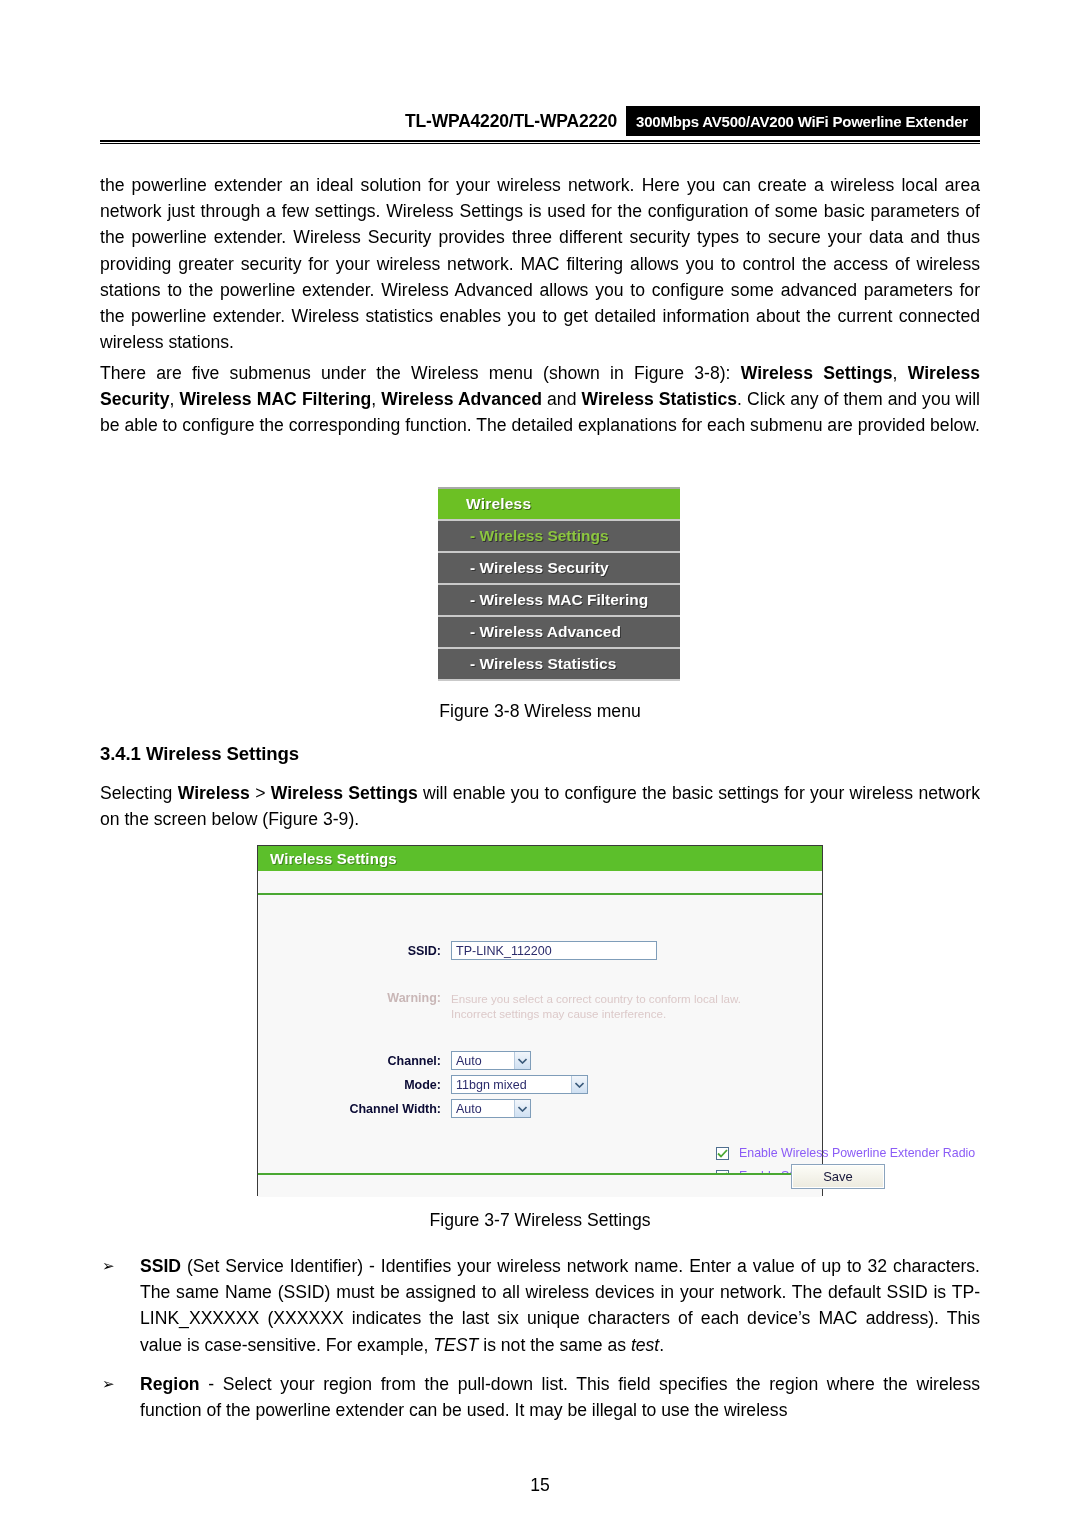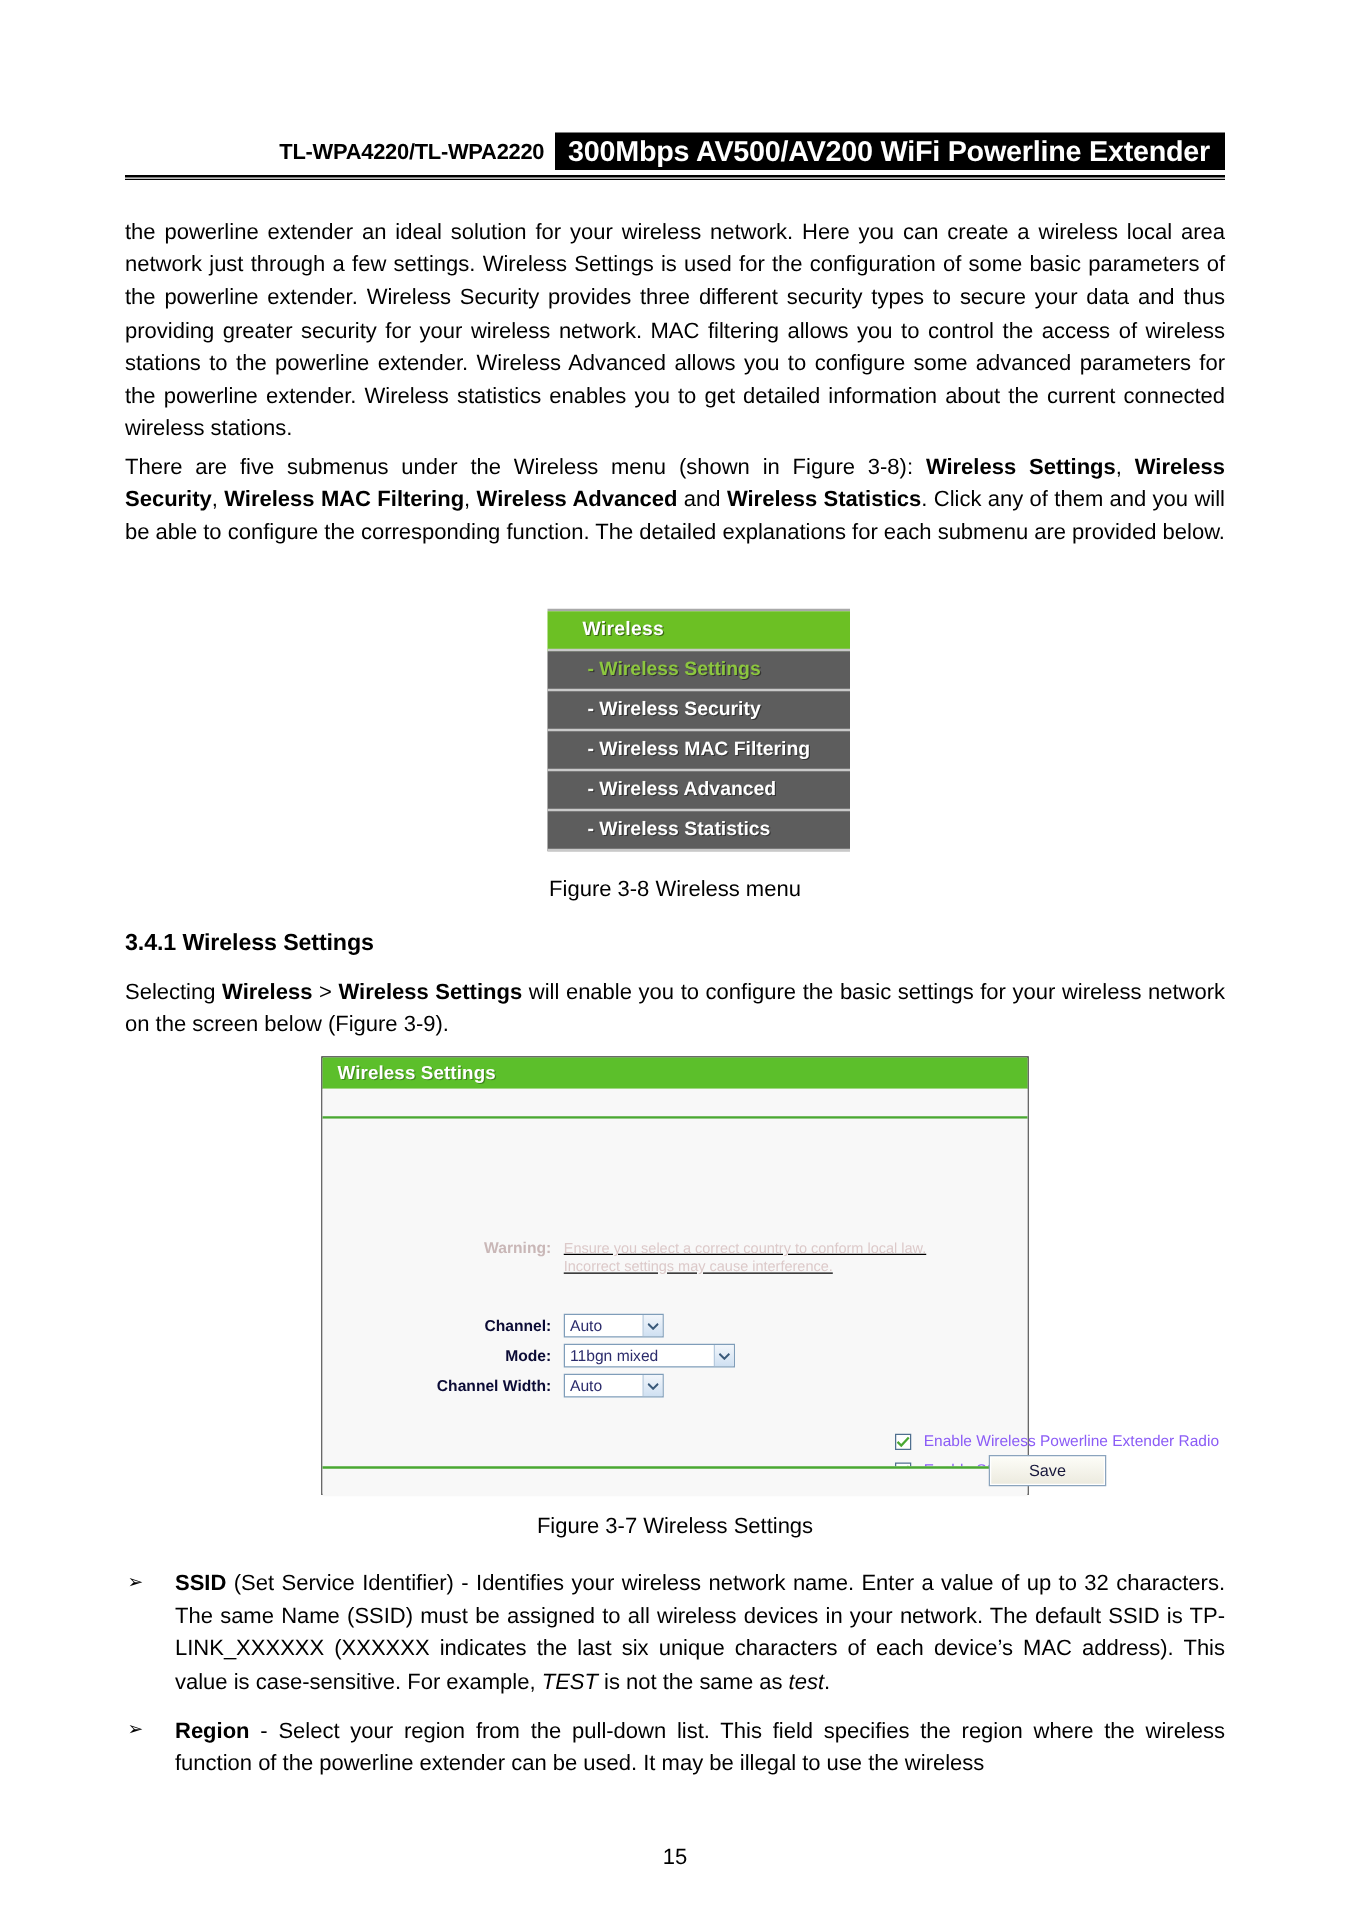--- a/index.html
+++ b/index.html
@@ -44,21 +44,21 @@
     font-weight: bold;
     letter-spacing: -0.2px;
     display: flex;
     align-items: center;
     padding-right: 9px;
     white-space: nowrap;
   }
   .header-product {
     background: #000000;
     color: #ffffff;
-    font-size: 23px;
+    font-size: 15px;
     font-weight: bold;
     letter-spacing: -0.2px;
     display: flex;
     align-items: center;
     padding: 0 12px 0 10px;
     white-space: nowrap;
   }
   .header-rule {
     position: absolute;
     left: 100px;
@@ -368,25 +368,31 @@
 
   <div class="para" id="para-selecting">Selecting <b>Wireless</b> &gt; <b>Wireless Settings</b> will enable you to configure the basic settings for your wireless network on the screen below (Figure 3-9).</div>
 
   <div class="ws-panel">
 
     <div class="ws-title">Wireless Settings</div>
     <div class="ws-subbar"></div>
 
     <div class="ws-body">
 
+      <div class="frow" style="top:46px;">
+        <div class="flabel">SSID:</div>
+        <div class="ffield">
+          <div class="txtbox">TP-LINK_112200</div>
+        </div>
+      </div>
 
 
       <div class="frow" style="top:96px; align-items:flex-start;">
         <div class="flabel warn">Warning:</div>
-        <div class="ffield" style="flex-direction:column; align-items:flex-start;text-decoration:underline;">
+        <div class="ffield" style="flex-direction:column; align-items:flex-start;">
           <div class="warn-text">Ensure you select a correct country to conform local law.</div>
           <div class="warn-text">Incorrect settings may cause interference.</div>
         </div>
       </div>
 
       <div class="frow" style="top:156px;">
         <div class="flabel">Channel:</div>
         <div class="ffield">
           <div class="selbox sel-narrow">
             <span class="sel-val">Auto</span>

